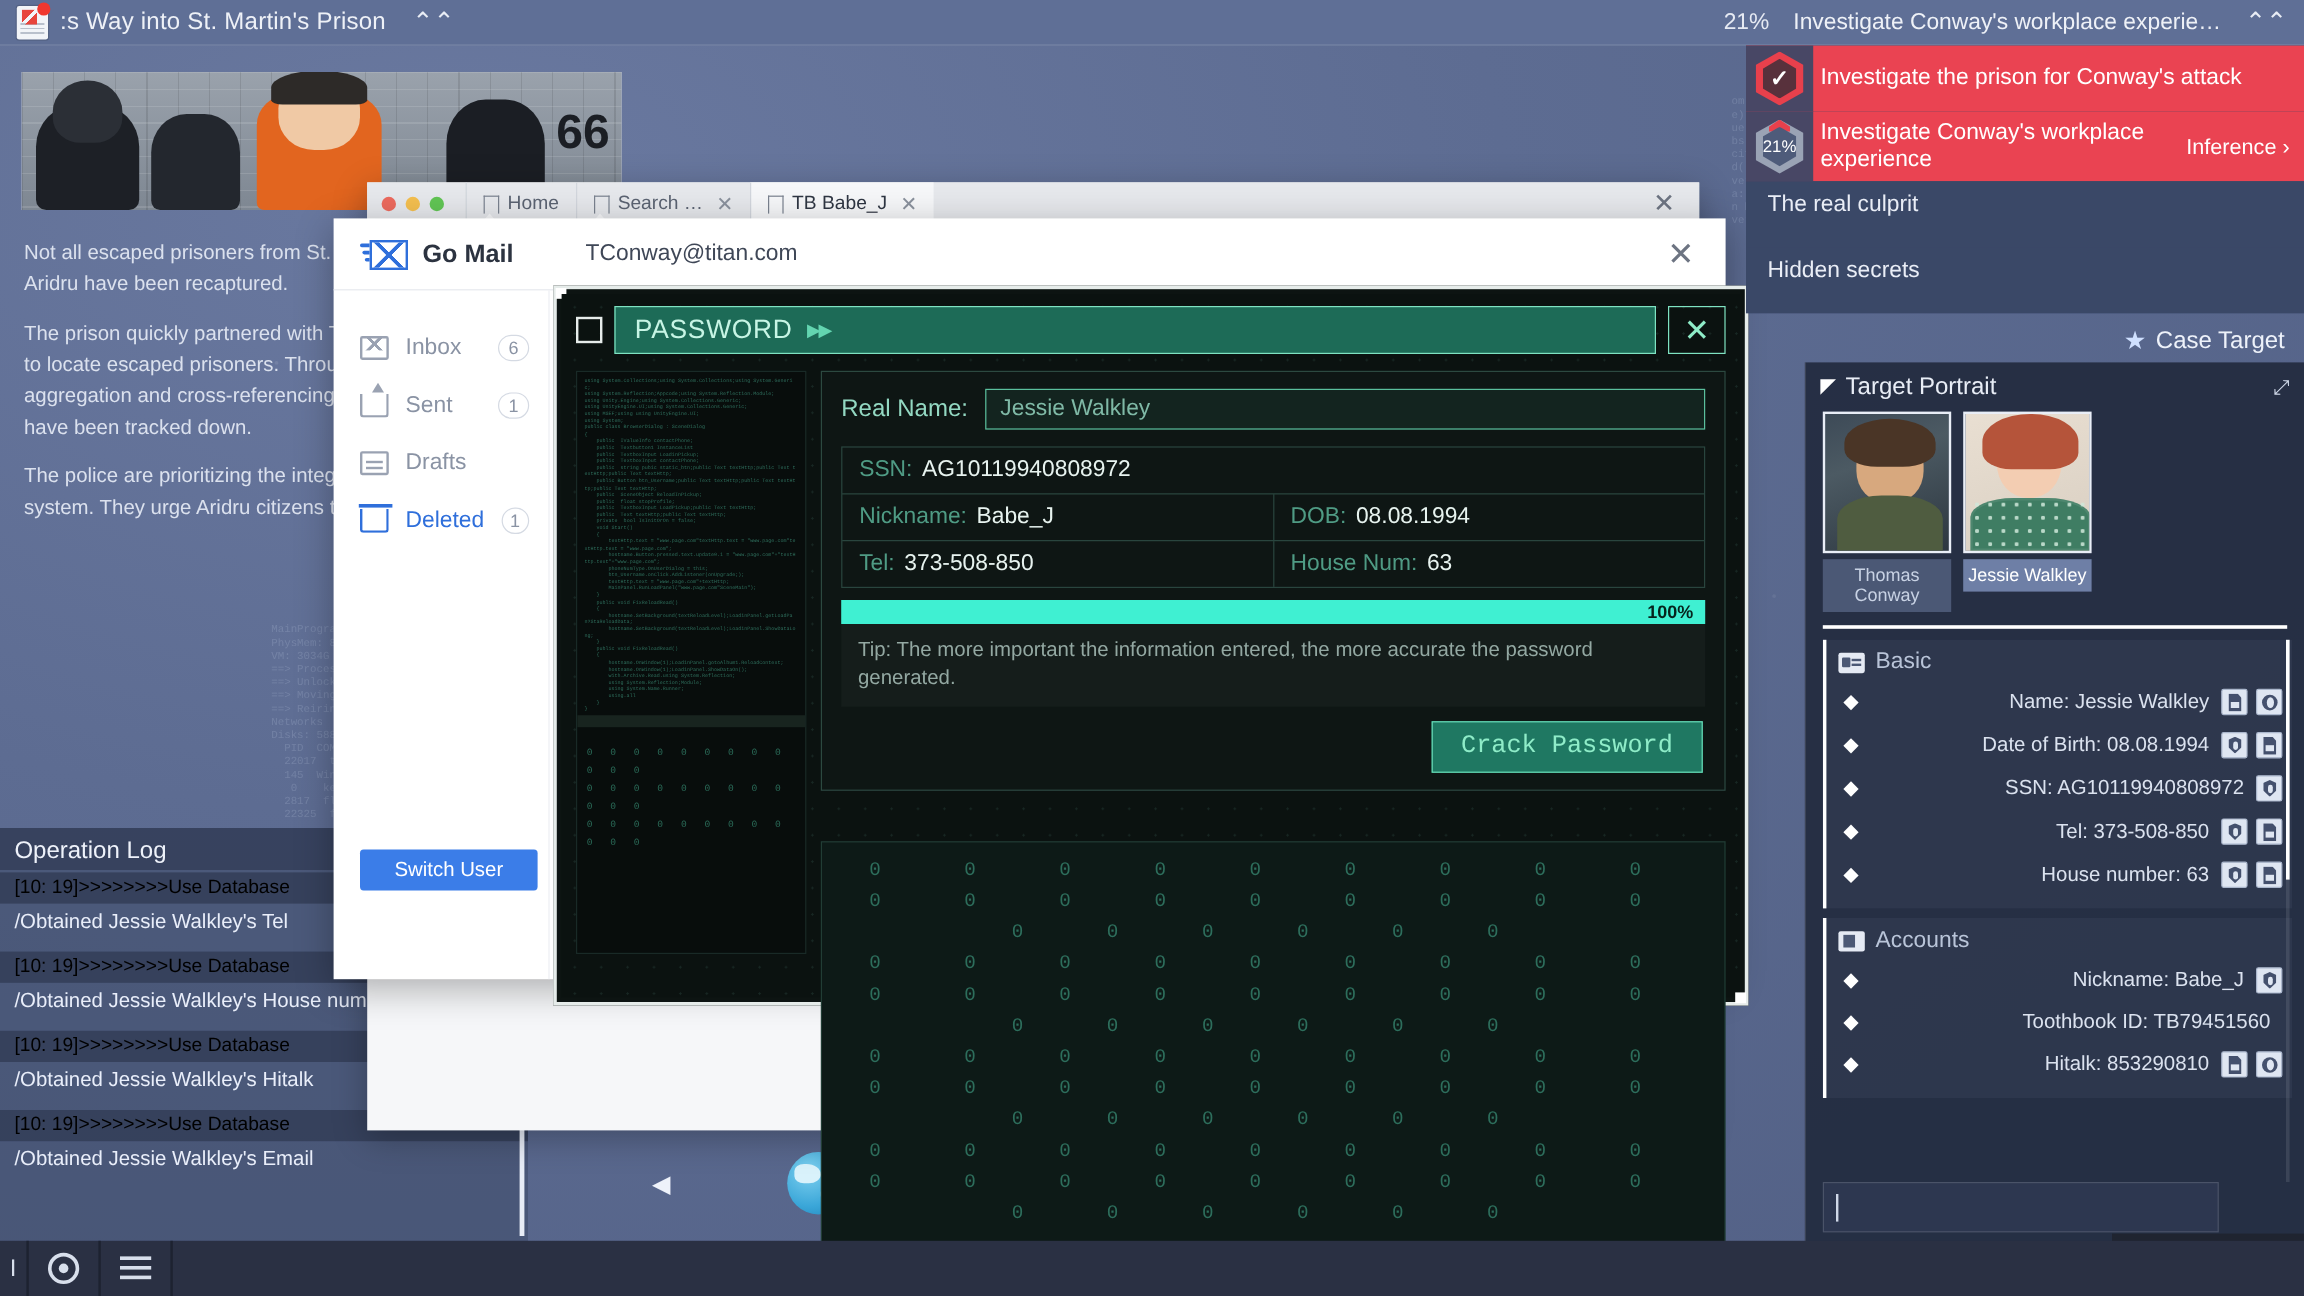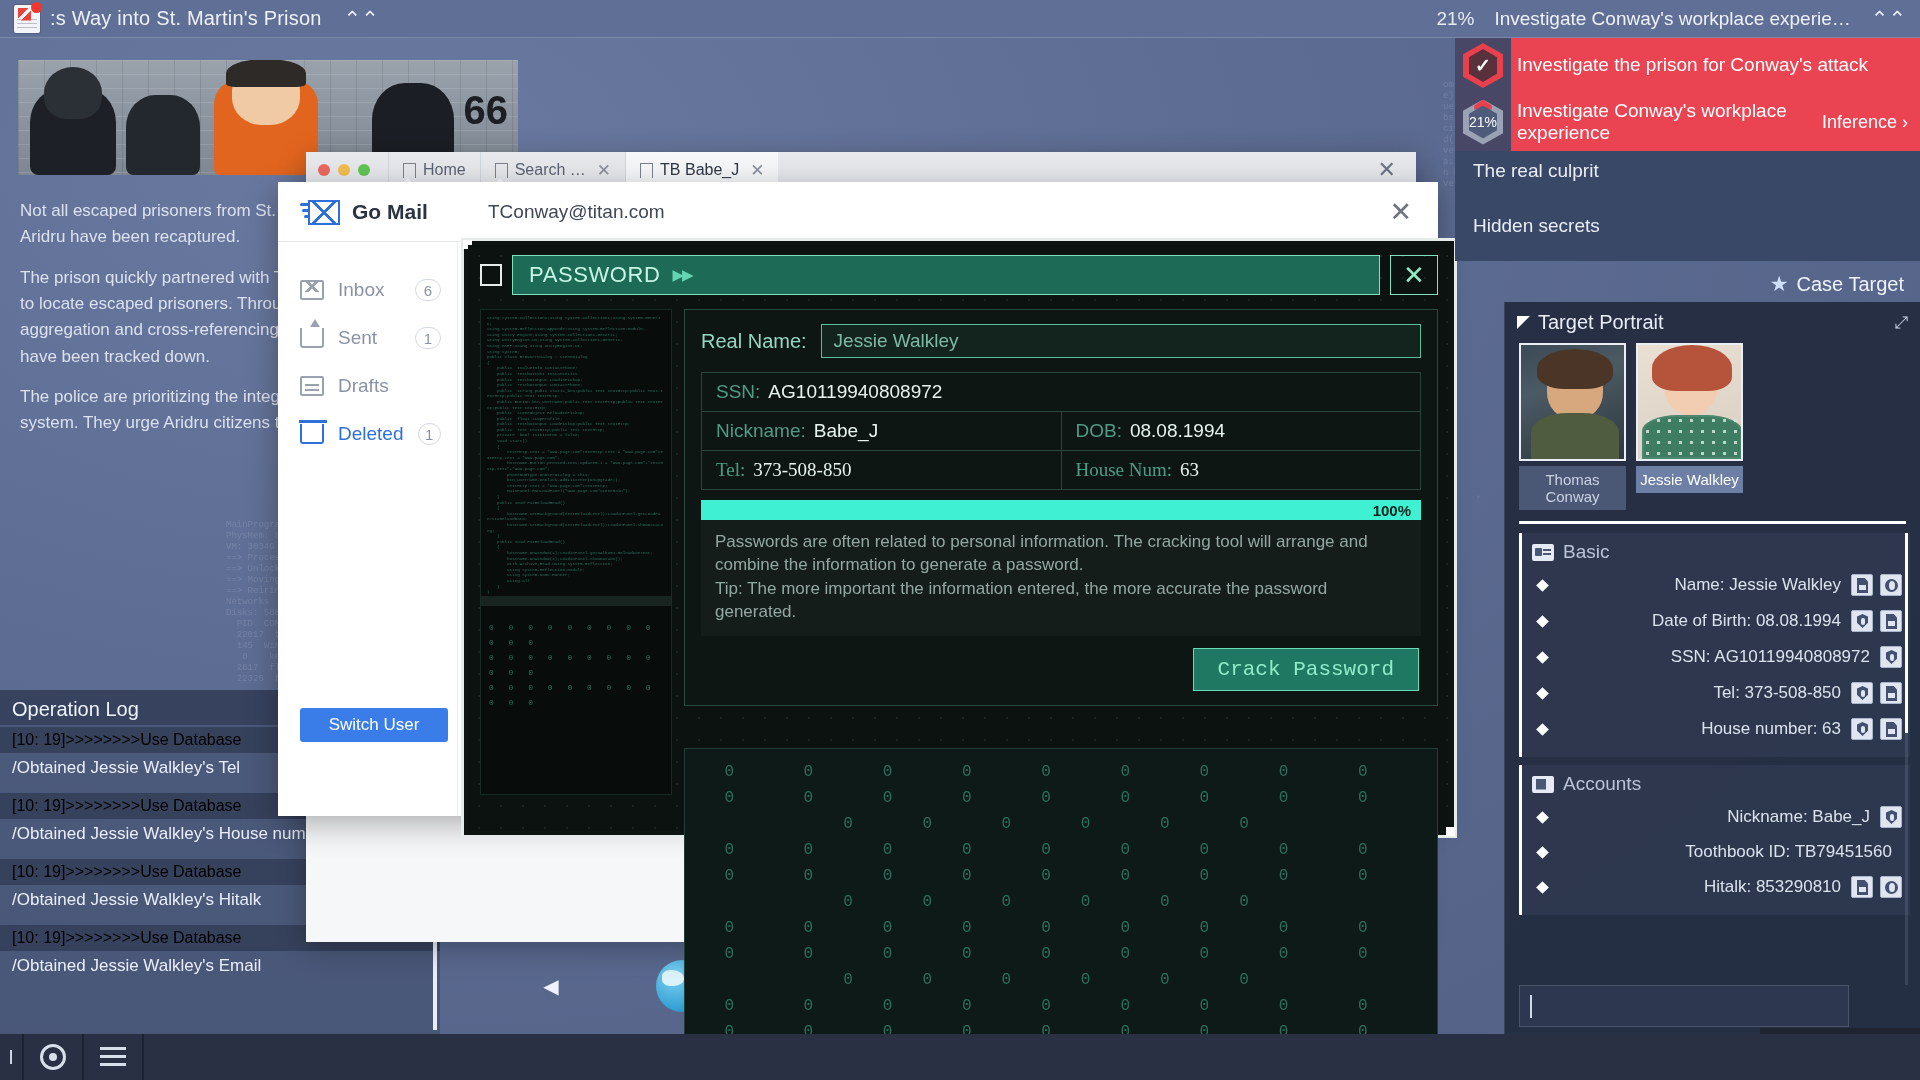--- a/index.html
+++ b/index.html
@@ -354,21 +354,21 @@
   .zeros-col { position:absolute; left:0; right:0; top:300px; bottom:0; padding:10px 8px; }
   .zeros-col .zrow { font-family:"Liberation Mono", monospace; font-size:8px; color:#2a6b58; letter-spacing:5px; line-height:15px; }
   .right-col { flex:1; display:flex; flex-direction:column;gap:32px; }
   .form-box { border:1px solid rgba(130,220,195,.26); background:#0e1614; padding:14px 16px; }
   .realname-row { display:flex; align-items:center; gap:14px; margin-bottom:14px; }
   .rn-label { color:#93d8c2; font-size:20px; }
   .rn-input { flex:1; height:34px; background:#13241f; border:1px solid #5bbf9d; display:flex; align-items:center; padding-left:12px;
      color:#7fb9a6; font-size:19px; }
   .grid-box { border:1px solid rgba(130,220,195,.24); }
   .grow { display:flex; border-bottom:1px solid rgba(130,220,195,.24); }
-  .grow:last-child { border-bottom:none;font-family:Liberation Serif, serif; }
+  .grow:last-child { border-bottom:none; }
   .gcell { flex:1; padding:8px 14px; font-size:19px; display:flex; gap:8px; align-items:baseline; }
   .gcell + .gcell { border-left:1px solid rgba(130,220,195,.24); }
   .gk { color:#4f9b84; }
   .gv { color:#e7f3ef; }
   .progress { height:20px; background:#3ff0d2; position:relative; margin-top:10px; display:flex; align-items:center; justify-content:flex-end; }
   .progress span { color:#06241d; font-size:15px; padding-right:10px; font-weight:bold;}
   .tipbox { background:#151d1b; padding:10px 14px 12px 14px; color:#93a8a2; font-size:17px; line-height:1.38; }
   .crackrow { display:flex; justify-content:flex-end; padding:12px 2px 0 0; }
   .crack-btn { background:#1f7862; border:1px solid #68dcb8; color:#8fecc8; font-size:21px; padding:9px 24px;font-family:Liberation Mono, monospace; }
   .out-zeros { margin-top:10px; background:#0d1a17; border:1px solid rgba(130,220,195,.18); padding:10px 0 12px 0; }
@@ -645,21 +645,20 @@
                 <span class="gv">63</span>
               </div>
             </div>
           </div>
 
           <div class="progress">
             <span>100%</span>
           </div>
 
           <div class="tipbox">
-            <div>Passwords are often related to personal information. The cracking tool will arrange and combine the information to generate a password.</div>
             <div>Tip: The more important the information entered, the more accurate the password generated.</div>
           </div>
 
           <div class="crackrow">
             <div class="crack-btn">Crack Password</div>
           </div>
         </div>
 
         <div class="out-zeros">
           <div class="orow">0 0 0 0 0 0 0 0 0 0 0 0 0 0 0 0 0 0 0 0 0 0 0 0</div>

